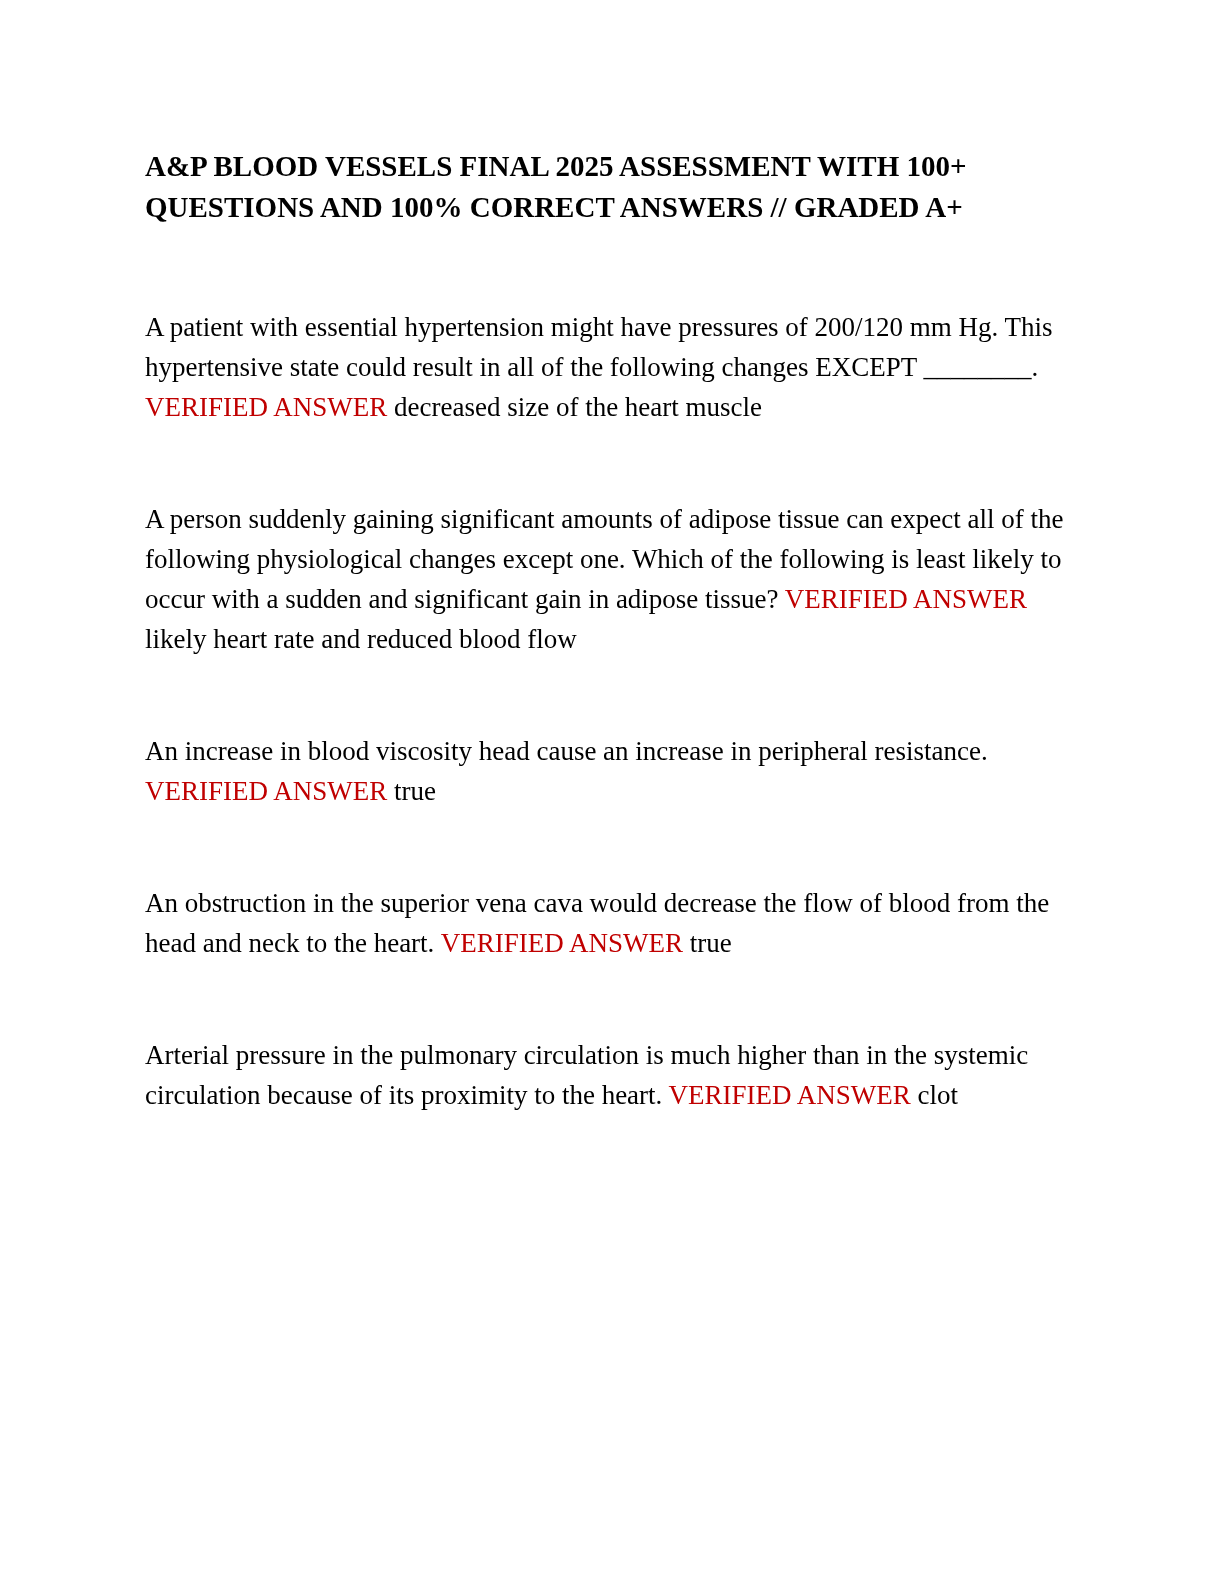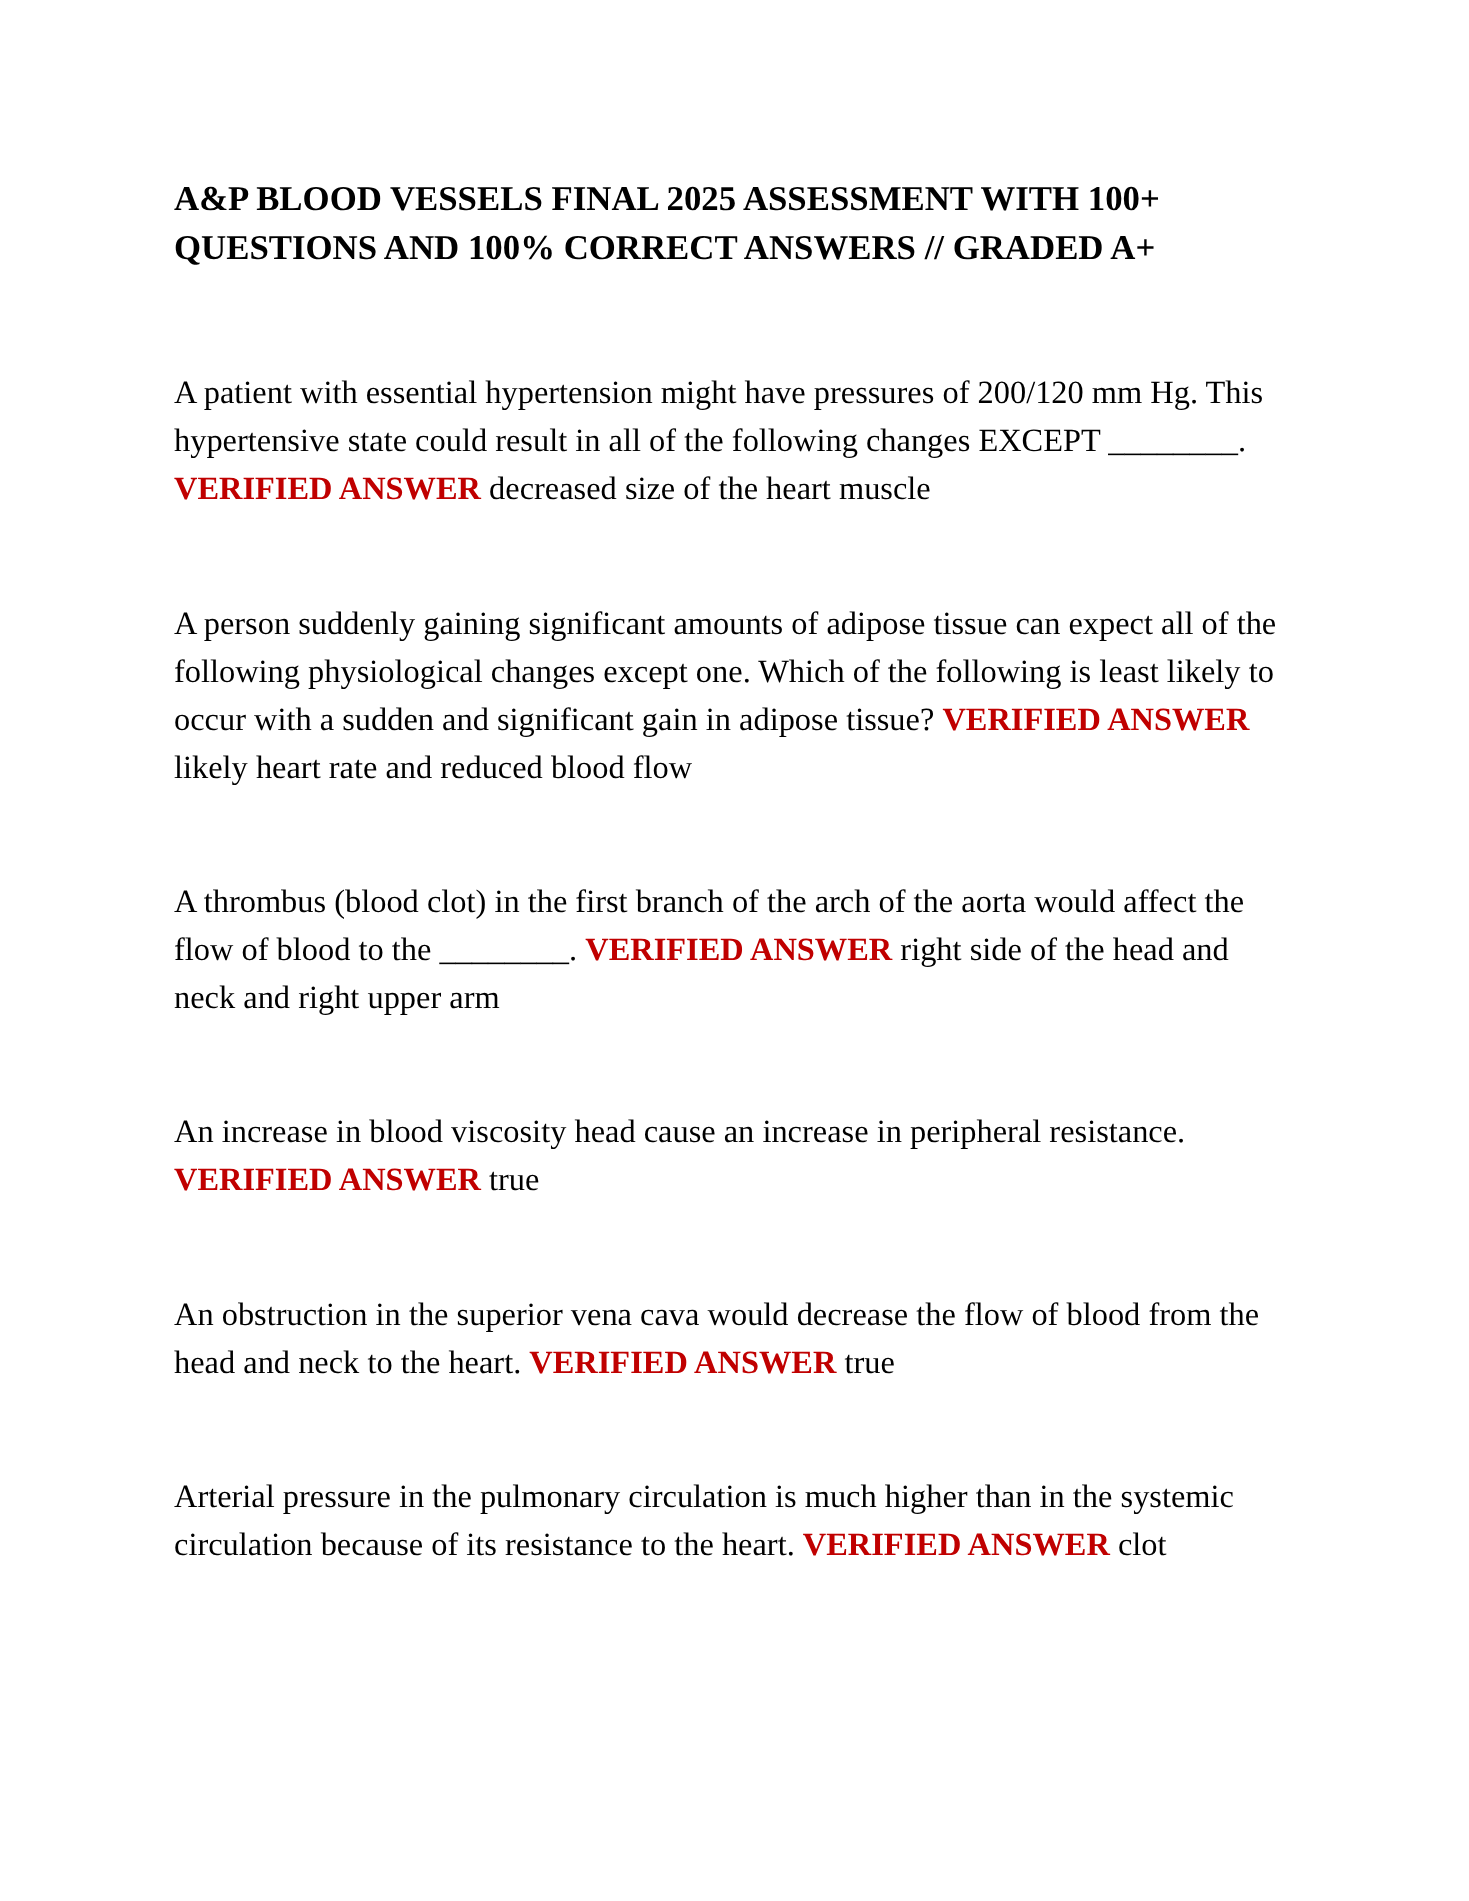--- a/index.html
+++ b/index.html
@@ -27,21 +27,20 @@
     margin: 0 0 80px 0;
     color: #000000;
   }
   p.qa {
     font-size: 27px;
     line-height: 1.48;
     margin: 0 0 72px 0;
   }
   .marker {
     color: var(--marker-color, #c00000);
-    font-weight: bold;
   }
 </style>
 </head>
 <body>
 
 <div class="page">
 
   <h1 class="doc-title">A&amp;P BLOOD VESSELS FINAL 2025 ASSESSMENT WITH 100+ QUESTIONS AND 100% CORRECT ANSWERS // GRADED A+</h1>
 
   <p class="qa">
@@ -49,37 +48,32 @@
     <span class="marker">VERIFIED ANSWER</span>
     <span>decreased size of the heart muscle</span>
   </p>
 
   <p class="qa">
     <span>A person suddenly gaining significant amounts of adipose tissue can expect all of the following physiological changes except one. Which of the following is least likely to occur with a sudden and significant gain in adipose tissue?</span>
     <span class="marker">VERIFIED ANSWER</span>
     <span>likely heart rate and reduced blood flow</span>
   </p>
 
-  <p class="qa">
-    <span>A thrombus (blood clot) in the first branch of the arch of the aorta would affect the flow of blood to the ________.</span>
-    <span class="marker">VERIFIED ANSWER</span>
-    <span>right side of the head and neck and right upper arm</span>
-  </p>
 
   <p class="qa">
     <span>An increase in blood viscosity head cause an increase in peripheral resistance.</span>
     <span class="marker">VERIFIED ANSWER</span>
     <span>true</span>
   </p>
 
   <p class="qa">
     <span>An obstruction in the superior vena cava would decrease the flow of blood from the head and neck to the heart.</span>
     <span class="marker">VERIFIED ANSWER</span>
     <span>true</span>
   </p>
 
   <p class="qa">
-    <span>Arterial pressure in the pulmonary circulation is much higher than in the systemic circulation because of its resistance to the heart.</span>
+    <span>Arterial pressure in the pulmonary circulation is much higher than in the systemic circulation because of its proximity to the heart.</span>
     <span class="marker">VERIFIED ANSWER</span>
     <span>clot</span>
   </p>
 
 </div>
 
 </body></html>

